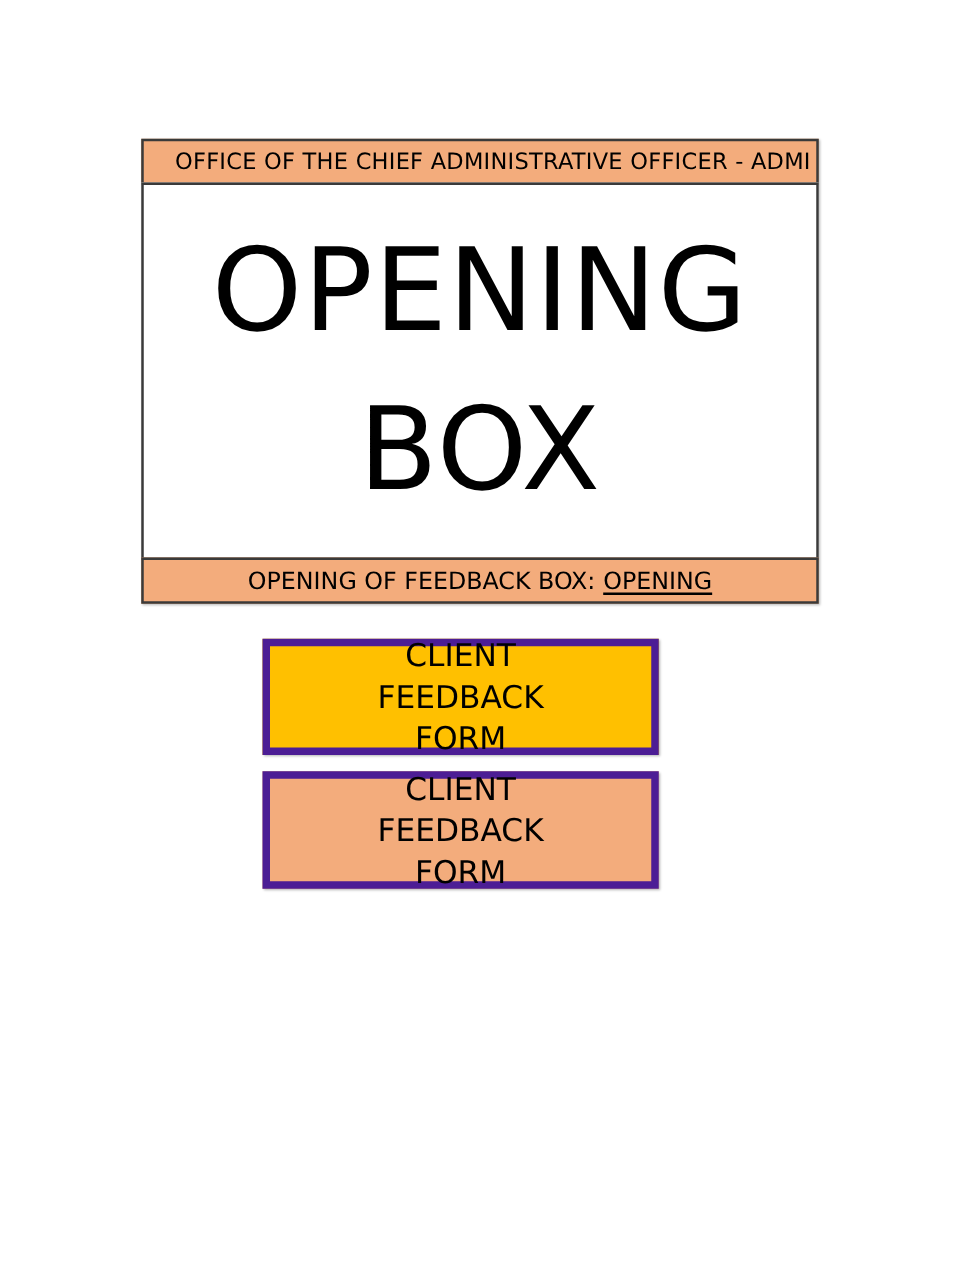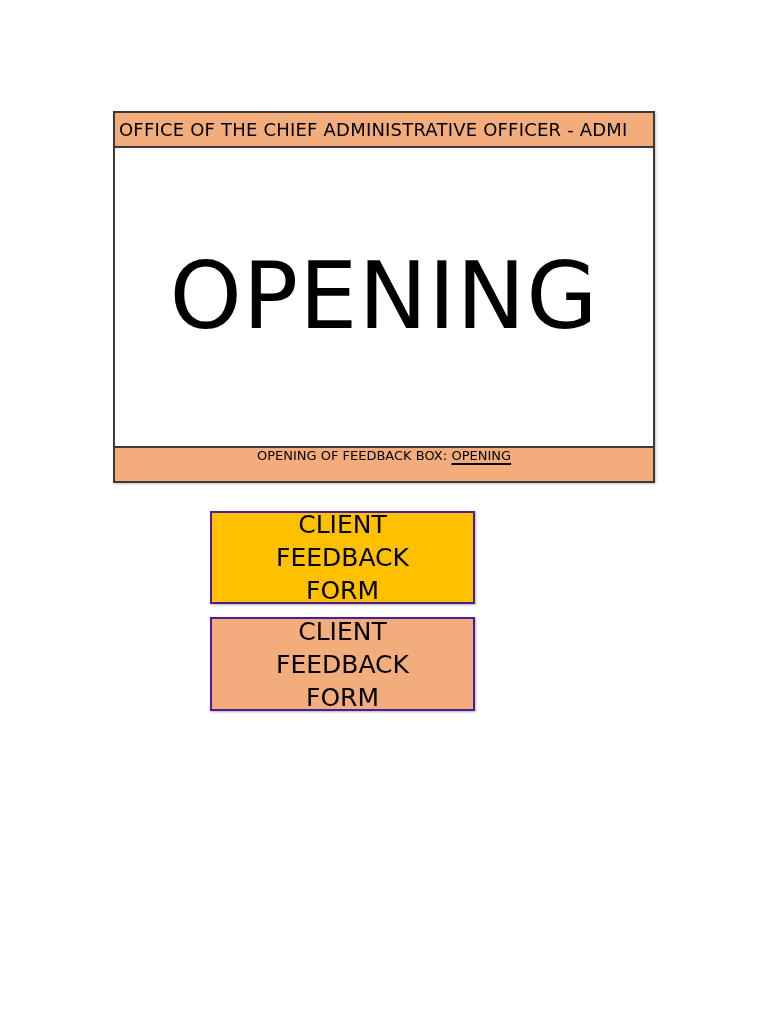--- a/index.html
+++ b/index.html
@@ -7,40 +7,40 @@
   body { font-family:"DejaVu Sans", sans-serif; color:#000; }
   .page {
     position:relative; width:768px; height:1024px; background:#ffffff; overflow:hidden;
   }
   .sign {
     position:absolute; left:113px; top:111px; width:542px;
     filter: drop-shadow(1px 1px 1px rgba(0,0,0,0.25));
   }
   .sign-header {
     height:37px; border:2px solid #3a3a3a;
-    display:flex; align-items:center; padding-left:4px;
+    display:flex; align-items:center; padding-left:25px;
     font-size:18px; letter-spacing:0.2px; white-space:nowrap; overflow:hidden;
   }
   .sign-body {
     height:302px; margin-top:-2px; border:2px solid #3a3a3a; background:#ffffff;
     display:flex; align-items:center; justify-content:center; text-align:center;
   }
   .sign-title { font-size:92px; line-height:1.38; letter-spacing:1px; }
   .sign-footer {
     height:37px; margin-top:-2px; border:2px solid #3a3a3a;
-    display:flex; justify-content:center;
-    font-size:13px; white-space:nowrap;
+    display:flex; align-items:center; justify-content:center;
+    font-size:19px; white-space:nowrap;
   }
   .sign-footer .freq {
     margin-left:0.33em; text-decoration:underline; text-underline-offset:3px;
     text-decoration-thickness:2px;
   }
   .btn {
-    position:absolute; left:210px; width:265px;
-    border:2px solid #4c1d95; cursor:pointer;
+    position:absolute; left:210px; width:317px;
+    border:6px solid #4c1d95; cursor:pointer;
     display:flex; align-items:center; justify-content:center; text-align:center;
     font-size:25px; line-height:1.32; padding:0 51px;
     box-shadow:1px 1px 2px rgba(0,0,0,0.3);
   }
   .btn-gold   { top:511px; height:93px; }
   .btn-salmon { top:617px; height:94px; }
 </style>
 </head>
 <body>
 
@@ -48,20 +48,21 @@
 
   <div class="sign">
 
     <div class="sign-header" style="background-color: rgb(243, 172, 124);">
       <span>OFFICE OF THE CHIEF ADMINISTRATIVE OFFICER - ADMI</span>
     </div>
 
     <div class="sign-body">
       <div class="sign-title">
         <span>OPENING</span><br>
+        <span>BOX</span>
       </div>
     </div>
 
     <div class="sign-footer" style="background-color: rgb(243, 172, 124);">
       <span>OPENING OF FEEDBACK BOX:</span>
       <span class="freq">OPENING</span>
     </div>
 
   </div>
 

